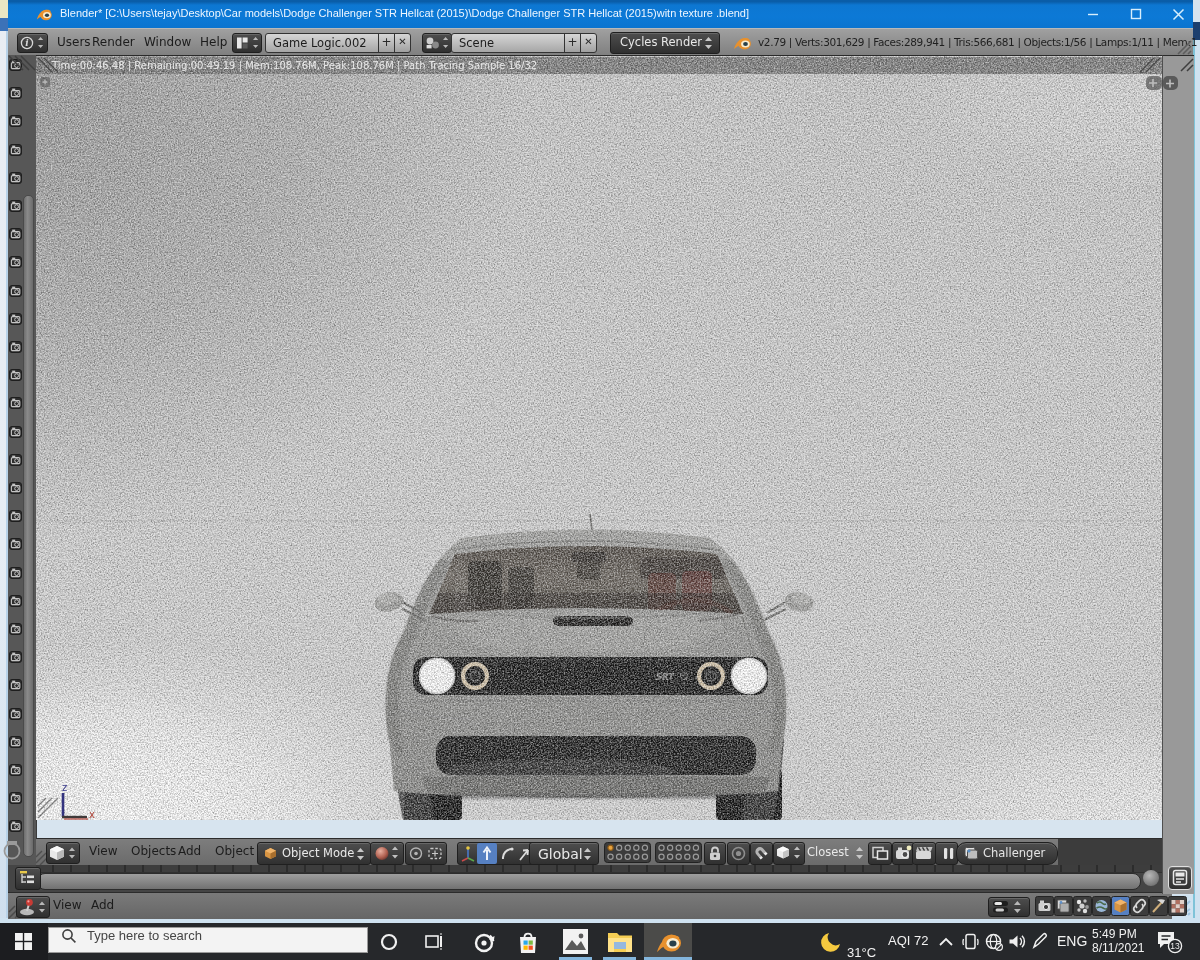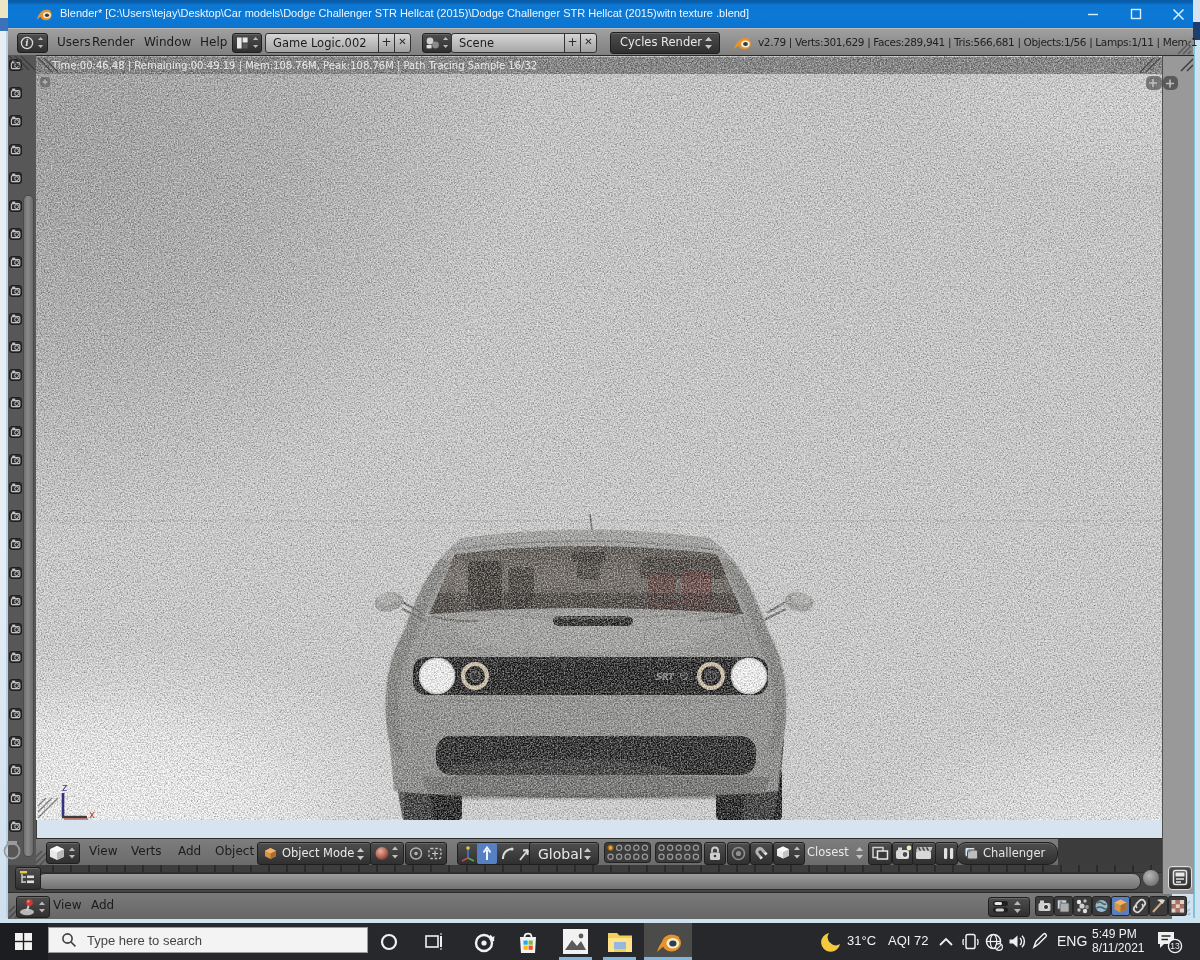--- a/index.html
+++ b/index.html
@@ -42,21 +42,21 @@
   #timeline{left:8px;top:865px;width:1154px;height:27px;background:#454545;}
   #timeline .ticks{left:28px;top:0;width:1126px;height:7px;background:repeating-linear-gradient(90deg,#3d3d3d 0,#3d3d3d 16px,#2c2c2c 16px,#2c2c2c 18px);border-bottom:1px solid #303030;}
   #timeline .scroll{left:29px;top:8px;width:1102px;height:15px;border-radius:8px;background:linear-gradient(180deg,#9e9e9e,#717171);border:1px solid #2c2c2c;}
   
   #logicheader{left:8px;top:892px;width:1164px;height:26px;background:linear-gradient(180deg,#7a7a7a,#666666);border-top:1px solid #2c2c2c;}
   
   #rightstrip{left:1162px;top:55px;width:31px;height:838px;background:#999999;border-left:1px solid #4f4f4f;border-top:1px solid #2a2a2a;}
   
   #taskbar{left:0;top:923px;width:1200px;height:37px;background:#26282b;}
   #taskbar .start{left:0;top:0;width:48px;height:37px;background:#1c1d20;}
-  #searchbox{left:48px;top:4px;width:320px;height:26px;background:#f3f3f3;border:1px solid #9a9a9a;box-sizing:border-box;display:flex;align-items:center;}
+  #searchbox{left:48px;top:4px;width:320px;height:26px;background:#f3f3f3;border:1px solid #9a9a9a;box-sizing:border-box;display:flex;align-items:flex-start;}
   #searchbox .ph{color:#454545;font-size:13px;font-family:"Liberation Sans",sans-serif;margin-left:10px;}
   .traytext{color:#f2f2f2;font-size:13px;font-family:"Liberation Sans",sans-serif;}
   .underline{top:34px;height:3px;background:#84b6dd;}
 </style>
 </head>
 <body>
 
 <div id="stage">
 
   <div id="desk-left" class="abs">
@@ -514,21 +514,21 @@
     </svg>
     <div class="dbtn abs" style="left:10px;top:3px;width:32px;height:20px">
       <svg width="32" height="20">
         <path d="M10 3 L17 6.2 L17 13.8 L10 17 L3 13.8 L3 6.2 Z" fill="#e8e8e8"></path>
         <path d="M10 3 L17 6.2 L10 9.5 L3 6.2 Z" fill="#fafafa"></path>
         <path d="M10 9.5 L17 6.2 L17 13.8 L10 17 Z" fill="#b8b8b8"></path>
         <path d="M22 8 l3 -3.6 l3 3.6 Z M22 12 l3 3.6 l3 -3.6 Z" fill="#b8b8b8"></path>
       </svg>
     </div>
     <div class="bmenu abs" style="left:53px;top:5px">View</div>
-    <div class="bmenu abs" style="left:95px;top:5px">Verts</div>
+    <div class="bmenu abs" style="left:95px;top:5px">Objects</div>
     <div class="bmenu abs" style="left:142px;top:5px">Add</div>
     <div class="bmenu abs" style="left:179px;top:5px">Object</div>
     <div class="dbtn abs" style="left:221px;top:3px;width:112px;height:21px">
       <svg class="abs" style="left:6px;top:4px" width="13" height="13">
         <path d="M6.5 1 L12 3.7 L12 9.3 L6.5 12 L1 9.3 L1 3.7 Z" fill="#d89543"></path>
         <path d="M6.5 1 L12 3.7 L6.5 6.4 L1 3.7 Z" fill="#f0b46a"></path>
         <path d="M6.5 6.4 L12 3.7 L12 9.3 L6.5 12 Z" fill="#a86f2e"></path>
       </svg>
       <span class="abs" style="left:24px;top:3px;color:#e9e9e9;font-size:11.5px">Object Mode</span>
       <svg class="abs" style="left:97px;top:3px" width="12" height="16">
@@ -866,21 +866,21 @@
         <ellipse cx="16.5" cy="14" rx="9.5" ry="8.6" fill="#e8912d"></ellipse>
         <path d="M2 23 C4.5 14.5 9 9 16 7 C20 5.9 23 7 24.5 8.6 L18.5 13.2 C13.5 14.2 7.5 17.5 2 23 Z" fill="#e8912d"></path>
         <ellipse cx="17.8" cy="14.2" rx="6.4" ry="5.2" fill="#f8ecd0"></ellipse>
         <ellipse cx="17.9" cy="14.4" rx="3.6" ry="3" fill="#28404a"></ellipse>
       </svg>
       <div class="underline abs" style="left:0px;width:48px"></div>
     </div>
     <svg class="abs" style="left:820px;top:8px" width="22" height="22">
       <path d="M9 2 A 9.5 9.5 0 1 0 20 13 A 8 8 0 0 1 9 2 Z" fill="#f5c93f"></path>
     </svg>
-    <div class="traytext abs" style="left:847px;top:10px">31°C</div>
+    <div class="traytext abs" style="left:847px;top:22px">31°C</div>
     <div class="traytext abs" style="left:888px;top:10px">AQI 72</div>
     <svg class="abs" style="left:938px;top:14px" width="16" height="10">
       <path d="M2 8 L8 2 L14 8" fill="none" stroke="#f0f0f0" stroke-width="1.8"></path>
     </svg>
     <svg class="abs" style="left:962px;top:10px" width="17" height="17">
       <rect x="4" y="1.5" width="9" height="14" rx="1.8" fill="none" stroke="#f0f0f0" stroke-width="1.5"></rect>
       <path d="M1.5 6 A 9 9 0 0 0 1.5 12 M15.5 6 A 9 9 0 0 1 15.5 12" fill="none" stroke="#f0f0f0" stroke-width="1.3"></path>
     </svg>
     <svg class="abs" style="left:985px;top:10px" width="18" height="18">
       <circle cx="8.5" cy="8.5" r="7" fill="none" stroke="#f0f0f0" stroke-width="1.5"></circle>

